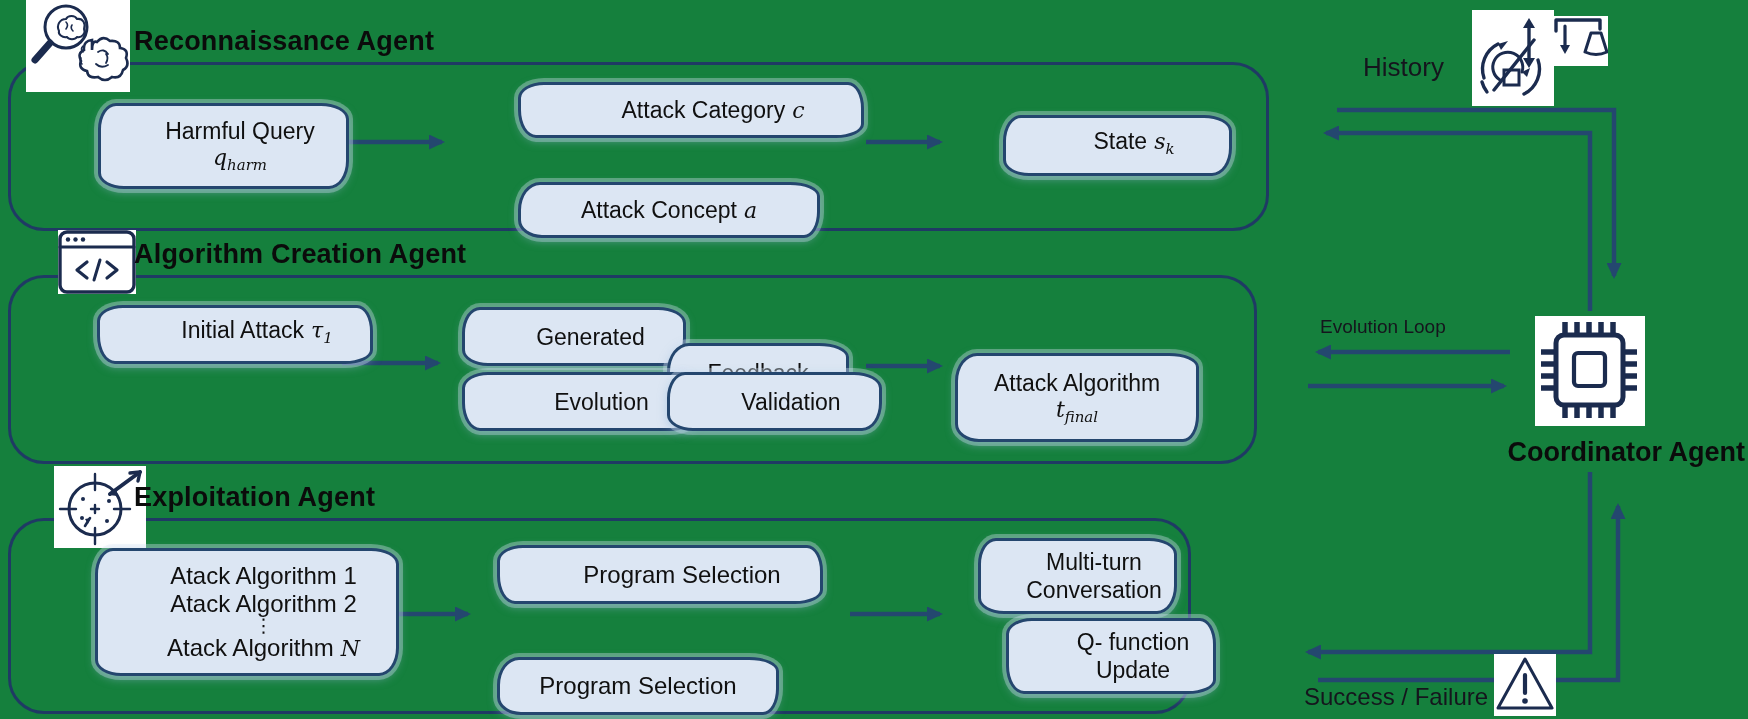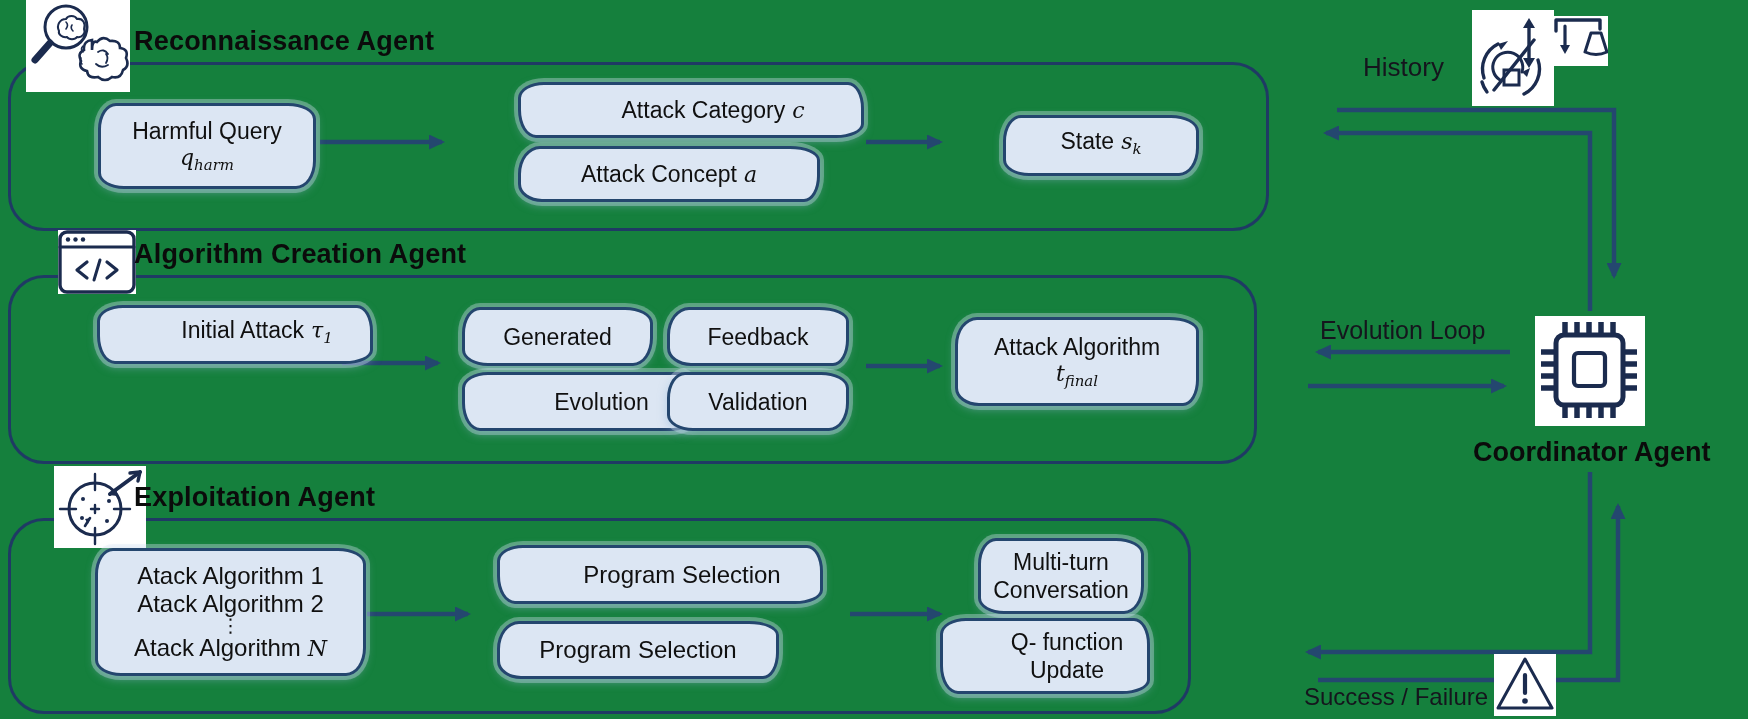--- a/index.html
+++ b/index.html
@@ -1,30 +1,30 @@
 <!DOCTYPE html>
 <html><head>
 <meta charset="utf-8">
 <style>
   html,body{margin:0;padding:0;background:#fff;}
   .canvas{position:relative;width:1748px;height:719px;background:#15803d;overflow:hidden;
           font-family:"Liberation Sans",sans-serif;color:#0d0d0d;}
   .overlay{position:absolute;left:0;top:0;pointer-events:none;}
   .agent-box{position:absolute;border:3.5px solid #1f3a64;border-radius:36px;background:transparent;}
   .agent-title{position:absolute;font-weight:bold;font-size:27px;letter-spacing:.2px;color:#0b0b0b;white-space:nowrap;}
-  .plain-label{position:absolute;font-size:25px;color:#15151d;white-space:nowrap;}
-  .bold-label{position:absolute;font-size:26px;font-weight:bold;color:#0b0b0b;white-space:nowrap;text-align:left;}
+  .plain-label{position:absolute;font-size:19px;color:#15151d;white-space:nowrap;}
+  .bold-label{position:absolute;font-size:26px;font-weight:bold;color:#0b0b0b;white-space:nowrap;text-align:right;}
   .icon{position:absolute;background:#fff;}
   .wavy{position:absolute;background:#dce6f3;border:3px solid #24466e;
         box-shadow:0 3px 10px rgba(150,180,215,.55), 0 0 0 4px rgba(220,232,245,.35);
         display:flex;flex-direction:column;align-items:center;justify-content:center;
         text-align:center;}
-  .r1{border-radius:18px 28px 20px 26px / 26px 16px 28px 16px;}
+  .r1{border-radius:18px 28px 20px 26px / 26px 16px 28px 16px;padding-left:33px;}
   .r2{border-radius:26px 16px 28px 18px / 16px 26px 14px 28px;padding-left:44px;}
-  .r3{border-radius:22px 30px 16px 24px / 28px 14px 26px 18px;}
+  .r3{border-radius:22px 30px 16px 24px / 28px 14px 26px 18px;margin-top:36px;}
   .bl{font-size:23px;line-height:28px;color:#101010;}
   .bl-sm{font-size:24px;line-height:28px;color:#101010;}
   .math{font-family:"DejaVu Serif",serif;font-style:italic;font-size:22px;color:#101010;}
   .math sub{font-size:.68em;}
   .mml{margin-left:7px;}
   .dots{font-size:19px;line-height:16px;}
 </style>
 </head>
 <body>
 
@@ -164,21 +164,21 @@
     <div class="bl-sm">Program Selection</div>
   </div>
   <div class="wavy r3" style="left:497px;top:621px;width:276px;height:52px">
     <div class="bl-sm">Program Selection</div>
   </div>
 
   <div class="wavy r1" style="left:978px;top:538px;width:160px;height:70px">
     <div class="bl">Multi-turn</div>
     <div class="bl">Conversation</div>
   </div>
-  <div class="wavy r2" style="left:940px;top:618px;width:160px;height:70px">
+  <div class="wavy r2" style="left:1006px;top:618px;width:160px;height:70px">
     <div class="bl">Q- function</div>
     <div class="bl">Update</div>
   </div>
 
   <div class="plain-label" style="left:1363px;top:52px;font-size:26px">History</div>
 
   <div class="icon" style="left:1472px;top:10px;width:82px;height:96px">
     <svg width="82" height="96" viewBox="0 0 82 96">
       <rect width="82" height="96" fill="#fff"></rect>
       <g stroke="#1b2b4e" fill="none" stroke-linecap="round">

